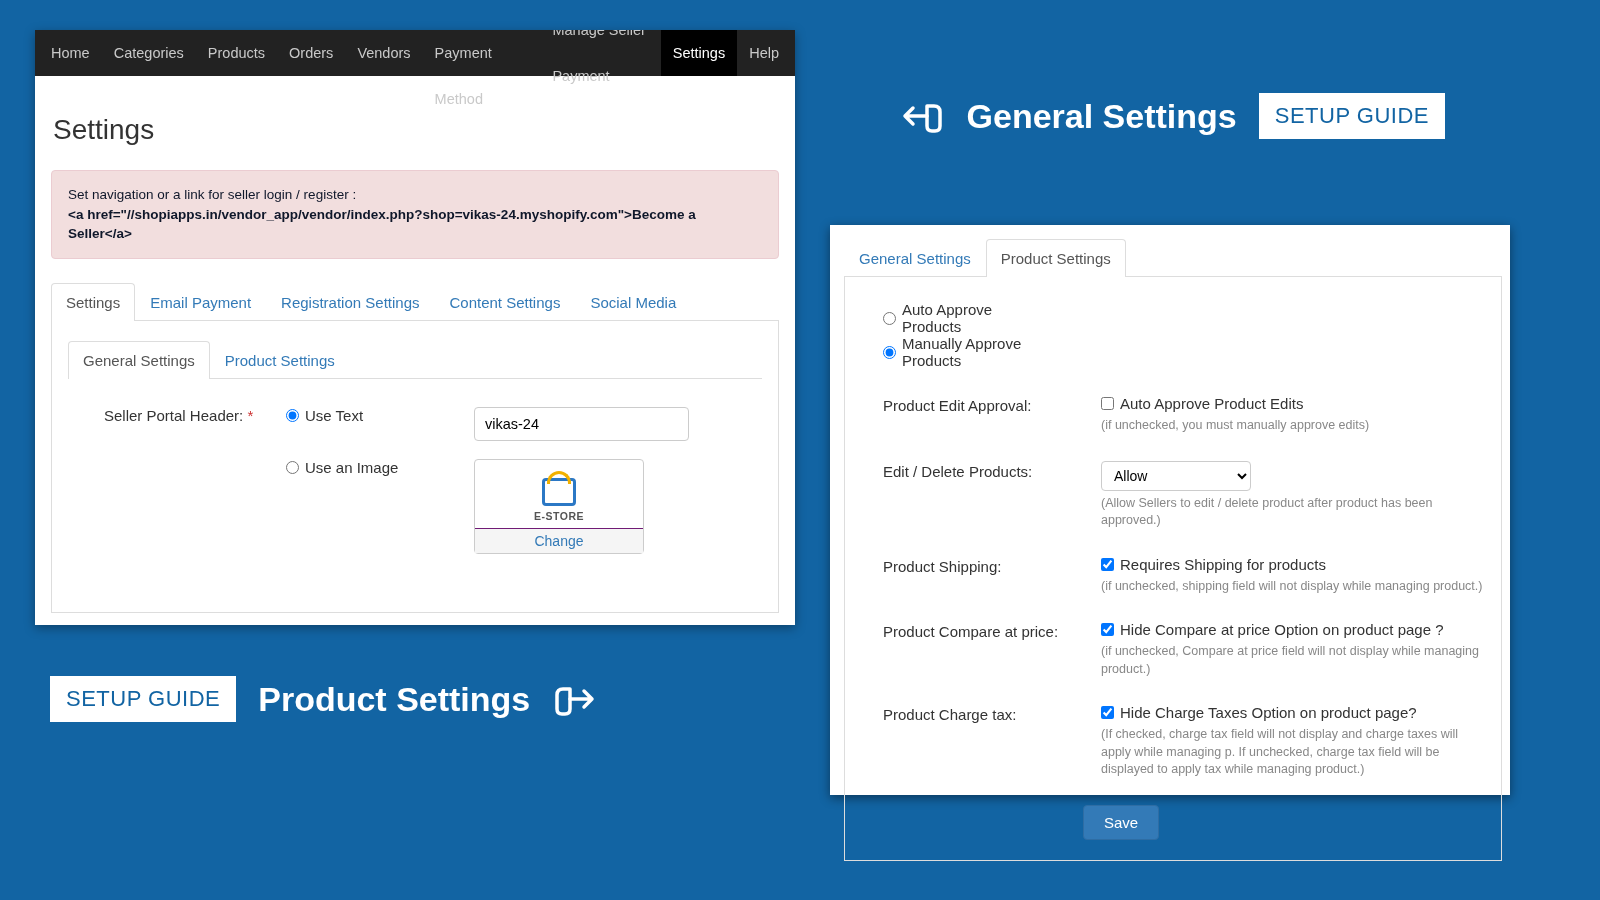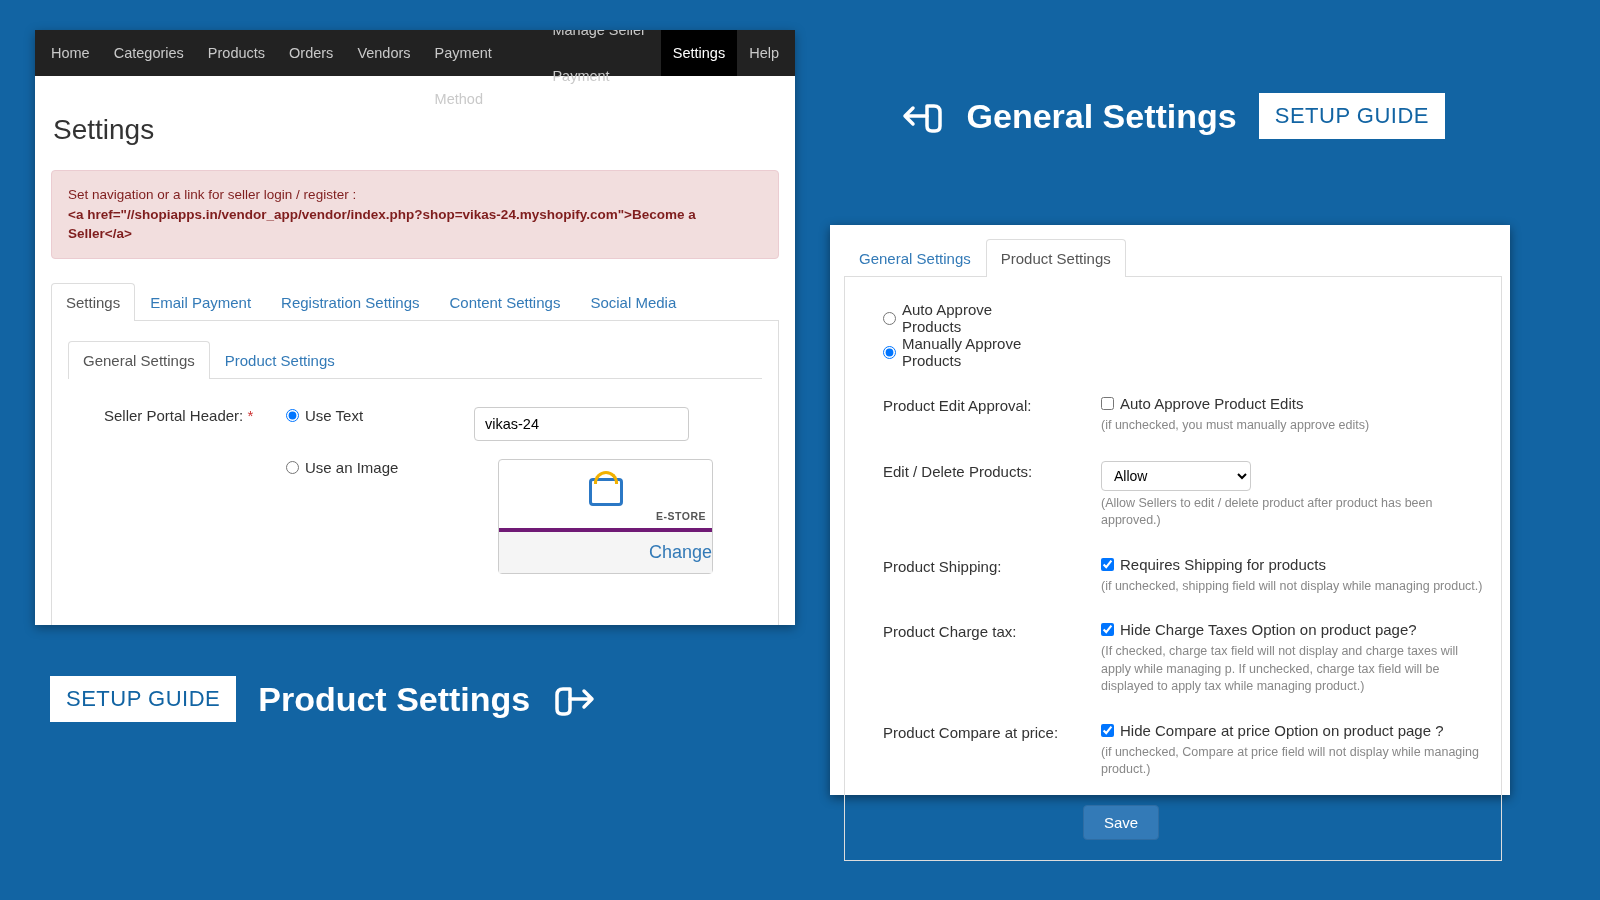--- a/index.html
+++ b/index.html
@@ -44,21 +44,21 @@
   .page-body { padding: 20px 16px 0 16px; }
   .page-title {
     font-size: 28px;
     font-weight: 400;
     color: #333;
     margin: 18px 0 24px 2px;
   }
   .alert {
     background: #f2dede;
     border: 1px solid #ebccd1;
-    color: #7f1d1d;
+    color: #0f172a;
     font-size: 13.5px;
     border-radius: 4px;
     padding: 14px 16px;
     margin-bottom: 24px;
     line-height: 1.45;
   }
   .alert b { font-weight: bold; }
 
   .tabs-outer {
     border-bottom: 1px solid #ddd;
@@ -124,24 +124,23 @@
   .req { color: #c33; }
   .radio-cell { font-size: 15px; color: #333; }
   .radio-cell label { display: flex; align-items: center; gap: 6px; }
   .text-input {
     width: 215px; height: 34px;
     border: 1px solid #ccc; border-radius: 4px;
     padding: 0 10px; font-size: 14.5px;
   }
   .img-preview {
     border: 1px solid #ccc; border-radius: 4px;
-    width: 215px;
-    background: #fff;
-    text-align: right;
-    margin-left: 24px;
+    width: 170px;
+    background: #fff;
+    text-align: center;
   }
   .img-preview .logo-box {
     padding: 18px 6px 6px;
     font-size: 10.5px;
     font-weight: 700;
     letter-spacing: .5px;
     color: #555;
   }
   .logo-glyph {
     width: 34px; height: 28px;
@@ -155,24 +154,24 @@
     position:absolute;
     left:50%; top:-10px;
     transform:translateX(-50%);
     width: 18px; height: 10px;
     border: 3px solid #f2b100;
     border-bottom: none;
     border-radius: 14px 14px 0 0;
   }
   .img-preview .change-link {
     background: #f5f5f5;
-    border-top: 4px solid #701a75;
+    border-top: 1px solid #701a75;
     color: #337ab7;
-    font-size: 18px;
-    padding: 10px 0;
+    font-size: 14px;
+    padding: 4px 0;
     cursor: pointer;
   }
 
   
   .card-right {
     position: absolute;
     right: 90px; top: 225px;
     width: 680px; height: 570px;
     background: #fff;
     box-shadow: 0 3px 10px rgba(0,0,0,.45);
@@ -379,38 +378,38 @@
       <div class="rctrl">
         <label>
           <input type="checkbox" checked="" style="">
           <span>Requires Shipping for products</span>
         </label>
         <div class="hint">(if unchecked, shipping field will not display while managing product.)</div>
       </div>
     </div>
 
     <div class="rrow">
+      <div class="rlabel">Product Compare at price:</div>
+      <div class="rctrl">
+        <label>
+          <input type="checkbox" checked="" style="">
+          <span>Hide Compare at price Option on product page ?</span>
+        </label>
+        <div class="hint">(if unchecked, Compare at price field will not display while managing product.)</div>
+      </div>
+    </div>
+
+    <div class="rrow">
       <div class="rlabel">Product Charge tax:</div>
       <div class="rctrl">
         <label>
           <input type="checkbox" checked="" style="">
           <span>Hide Charge Taxes Option on product page?</span>
         </label>
         <div class="hint">(If checked, charge tax field will not display and charge taxes will apply while managing p. If unchecked, charge tax field will be displayed to apply tax while managing product.)</div>
-      </div>
-    </div>
-
-    <div class="rrow">
-      <div class="rlabel">Product Compare at price:</div>
-      <div class="rctrl">
-        <label>
-          <input type="checkbox" checked="" style="">
-          <span>Hide Compare at price Option on product page ?</span>
-        </label>
-        <div class="hint">(if unchecked, Compare at price field will not display while managing product.)</div>
       </div>
     </div>
 
     <div style="margin-left:200px">
       <button class="btn-save">Save</button>
     </div>
   </div>
 </div>
 
 <div class="callout callout-right">

